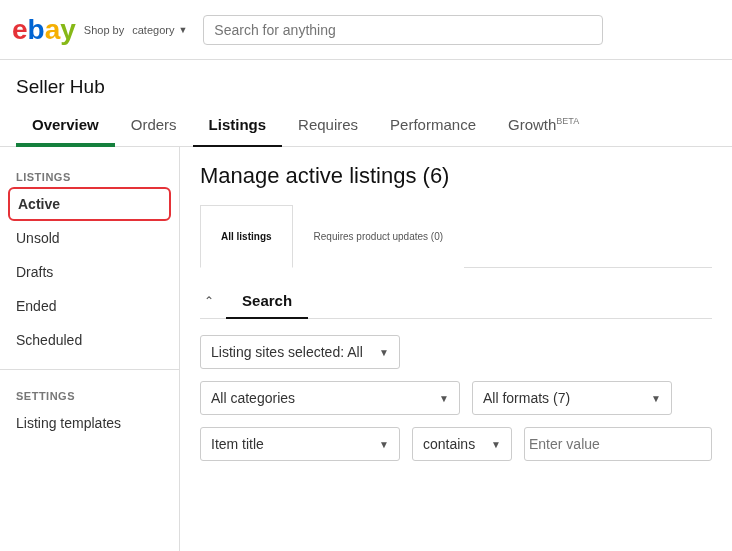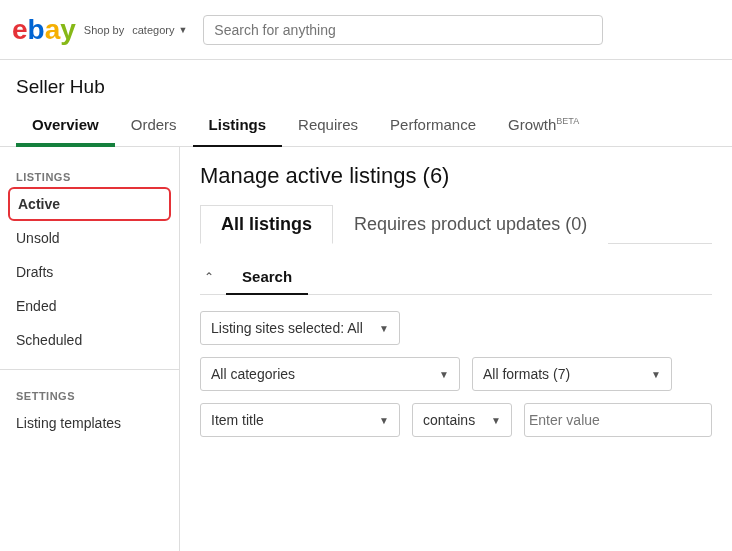--- a/index.html
+++ b/index.html
@@ -150,23 +150,23 @@
       color: #111;
     }
 
     
     .tab-bar {
       display: flex;
       border-bottom: 1px solid #ddd;
       margin-bottom: 16px;
     }
     .tab {
-      padding: 8px 20px;
-      cursor: pointer;
-      font-size: 18px;
+      padding: 25px 20px;
+      cursor: pointer;
+      font-size: 10px;
       color: #555;
       border: 1px solid transparent;
       border-bottom: none;
       margin-bottom: -1px;
       background: #fff;
     }
     .tab.active-tab {
       background: #fff;
       border-color: #ddd;
       border-bottom: 1px solid #fff;

